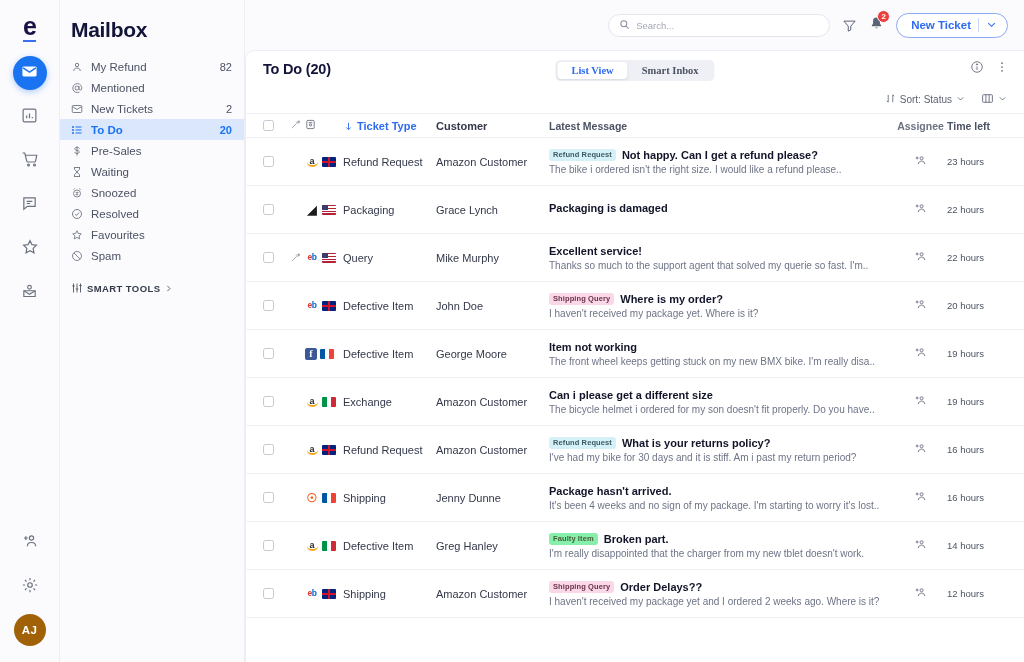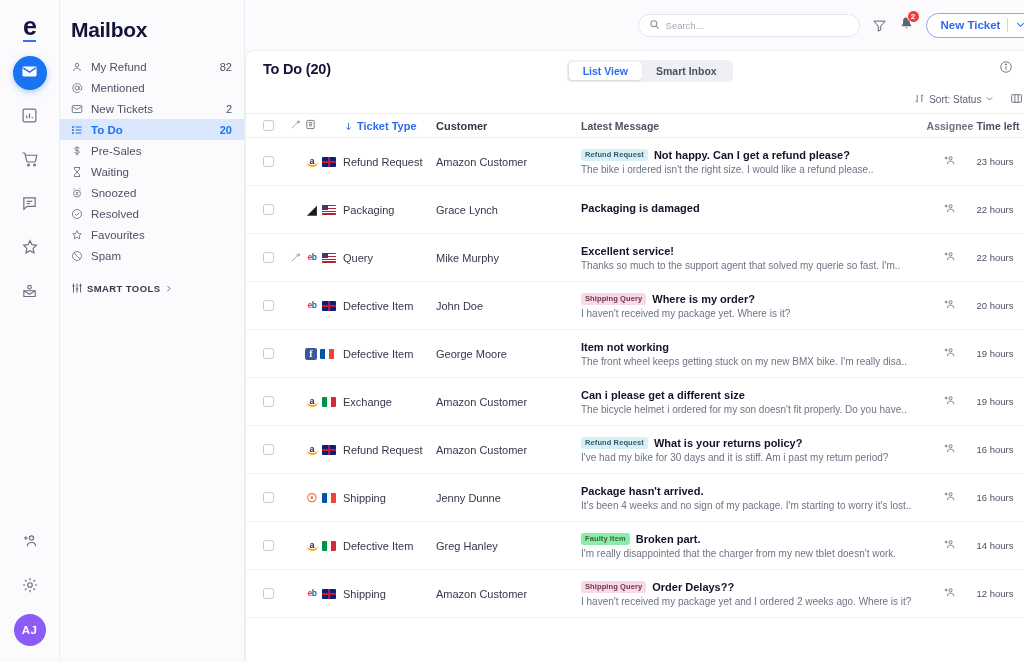--- a/index.html
+++ b/index.html
@@ -34,21 +34,21 @@
     width: 34px; height: 34px; margin-bottom: 10px;
     display: flex; align-items: center; justify-content: center;
     border-radius: 50%;
     color: #6b7280;
     cursor: pointer;
   }
   .rail-btn.active { background: #1a73f0; color: #ffffff; box-shadow: 0 2px 6px rgba(26,115,240,.35); }
   .rail-spacer { flex: 1 1 auto; }
   .rail-avatar {
     width: 32px; height: 32px; border-radius: 50%;
-    background: #8b5cf6; color: #fff;
+    background: #a16207; color: #fff;
     display: flex; align-items: center; justify-content: center;
     font-size: 11.5px; font-weight: bold;
     margin-bottom: 16px; cursor: pointer;
     letter-spacing: .3px;
   }
 
   
   .sidebar {
     width: 185px; flex: 0 0 185px;
     background: #fbfbfd;
@@ -130,21 +130,21 @@
     height: 35px; flex: 0 0 35px;
     display: flex; align-items: center;
     padding: 0 15px 0 17px;
     position: relative;
   }
   .panel-title { font-size: 14.5px; font-weight: bold; color: #121438; letter-spacing: -.2px; }
   .seg {
     position: absolute; left: 50%; transform: translateX(-50%);
     top: 9px;
     background: #eef0f5; border-radius: 5px; padding: 2px;
-    display: flex; gap: 0;
+    display: flex; gap: 0; font-family: Liberation Serif, serif;
   }
   .seg-btn {
     font-size: 10.5px; font-weight: bold; color: #4b5263;
     padding: 3px 14px; border-radius: 4px; cursor: pointer; white-space: nowrap;
   }
   .seg-btn.active { background: #ffffff; color: #2f6bf0; box-shadow: 0 1px 2px rgba(20,30,60,.10); }
   .panel-head-right { margin-left: auto; display: flex; align-items: center; gap: 11px; color: #6b7280; }
 
   .panel-subhead {
     height: 27px; flex: 0 0 27px;
@@ -169,21 +169,21 @@
     padding: 0 15px 0 17px;
     cursor: pointer;
   }
 
   
   .c-check { width: 22px; flex: 0 0 22px; display: flex; align-items: center; }
   .c-wand  { width: 20px; flex: 0 0 20px; display: flex; align-items: center; justify-content: center; color: #8a8f9d; }
   .c-chan  { width: 38px; flex: 0 0 38px; display: flex; align-items: center; gap: 3px; }
   .c-type  { width: 93px; flex: 0 0 93px; font-size: 11px; color: #33384a; }
   .c-cust  { width: 113px; flex: 0 0 113px; font-size: 11px; color: #33384a; }
-  .c-msg   { flex: 1 1 auto; min-width: 0; padding-right: 12px; margin-left: 32px; }
+  .c-msg   { flex: 1 1 auto; min-width: 0; padding-right: 12px; }
   .c-assn  { width: 53px; flex: 0 0 53px; display: flex; align-items: center; justify-content: center; color: #6b7280; }
   .c-time  { width: 62px; flex: 0 0 62px; }
 
   .chk {
     width: 11px; height: 11px; border: 1px solid #c4c9d4; border-radius: 2.5px; background: #fff;
     cursor: pointer;
   }
 
   
   .chan { width: 14px; height: 12px; display: flex; align-items: center; justify-content: center;

